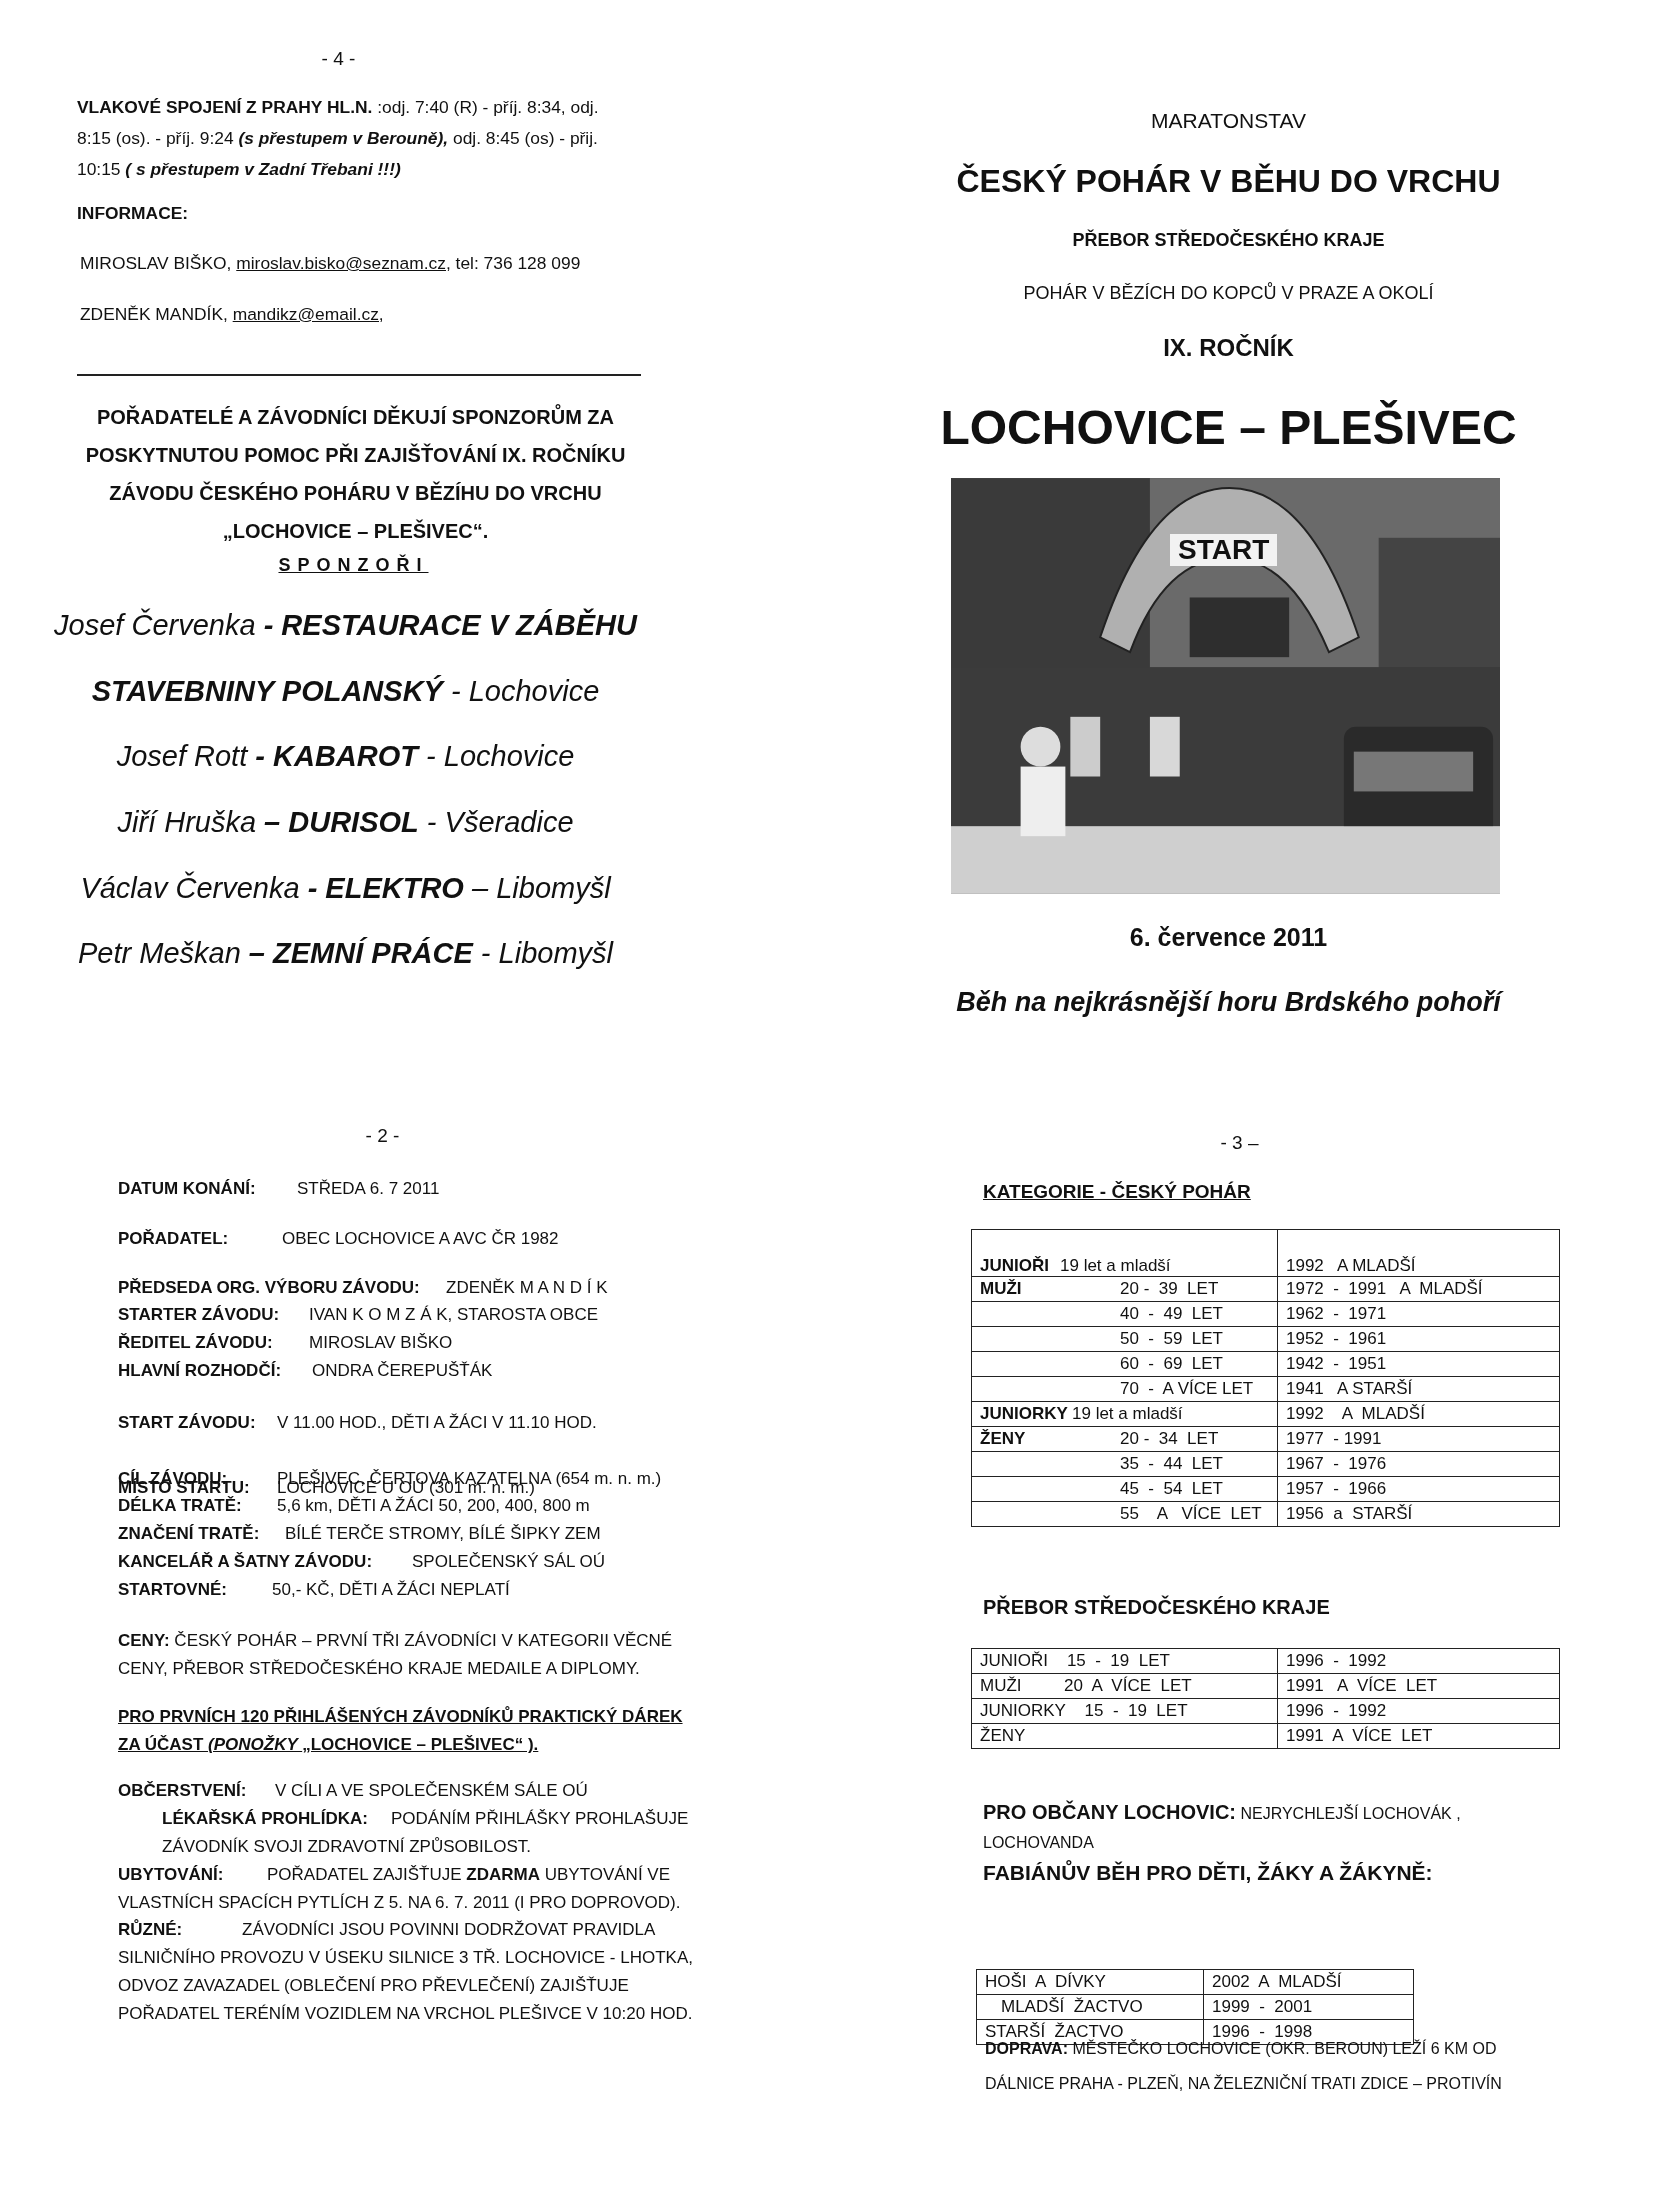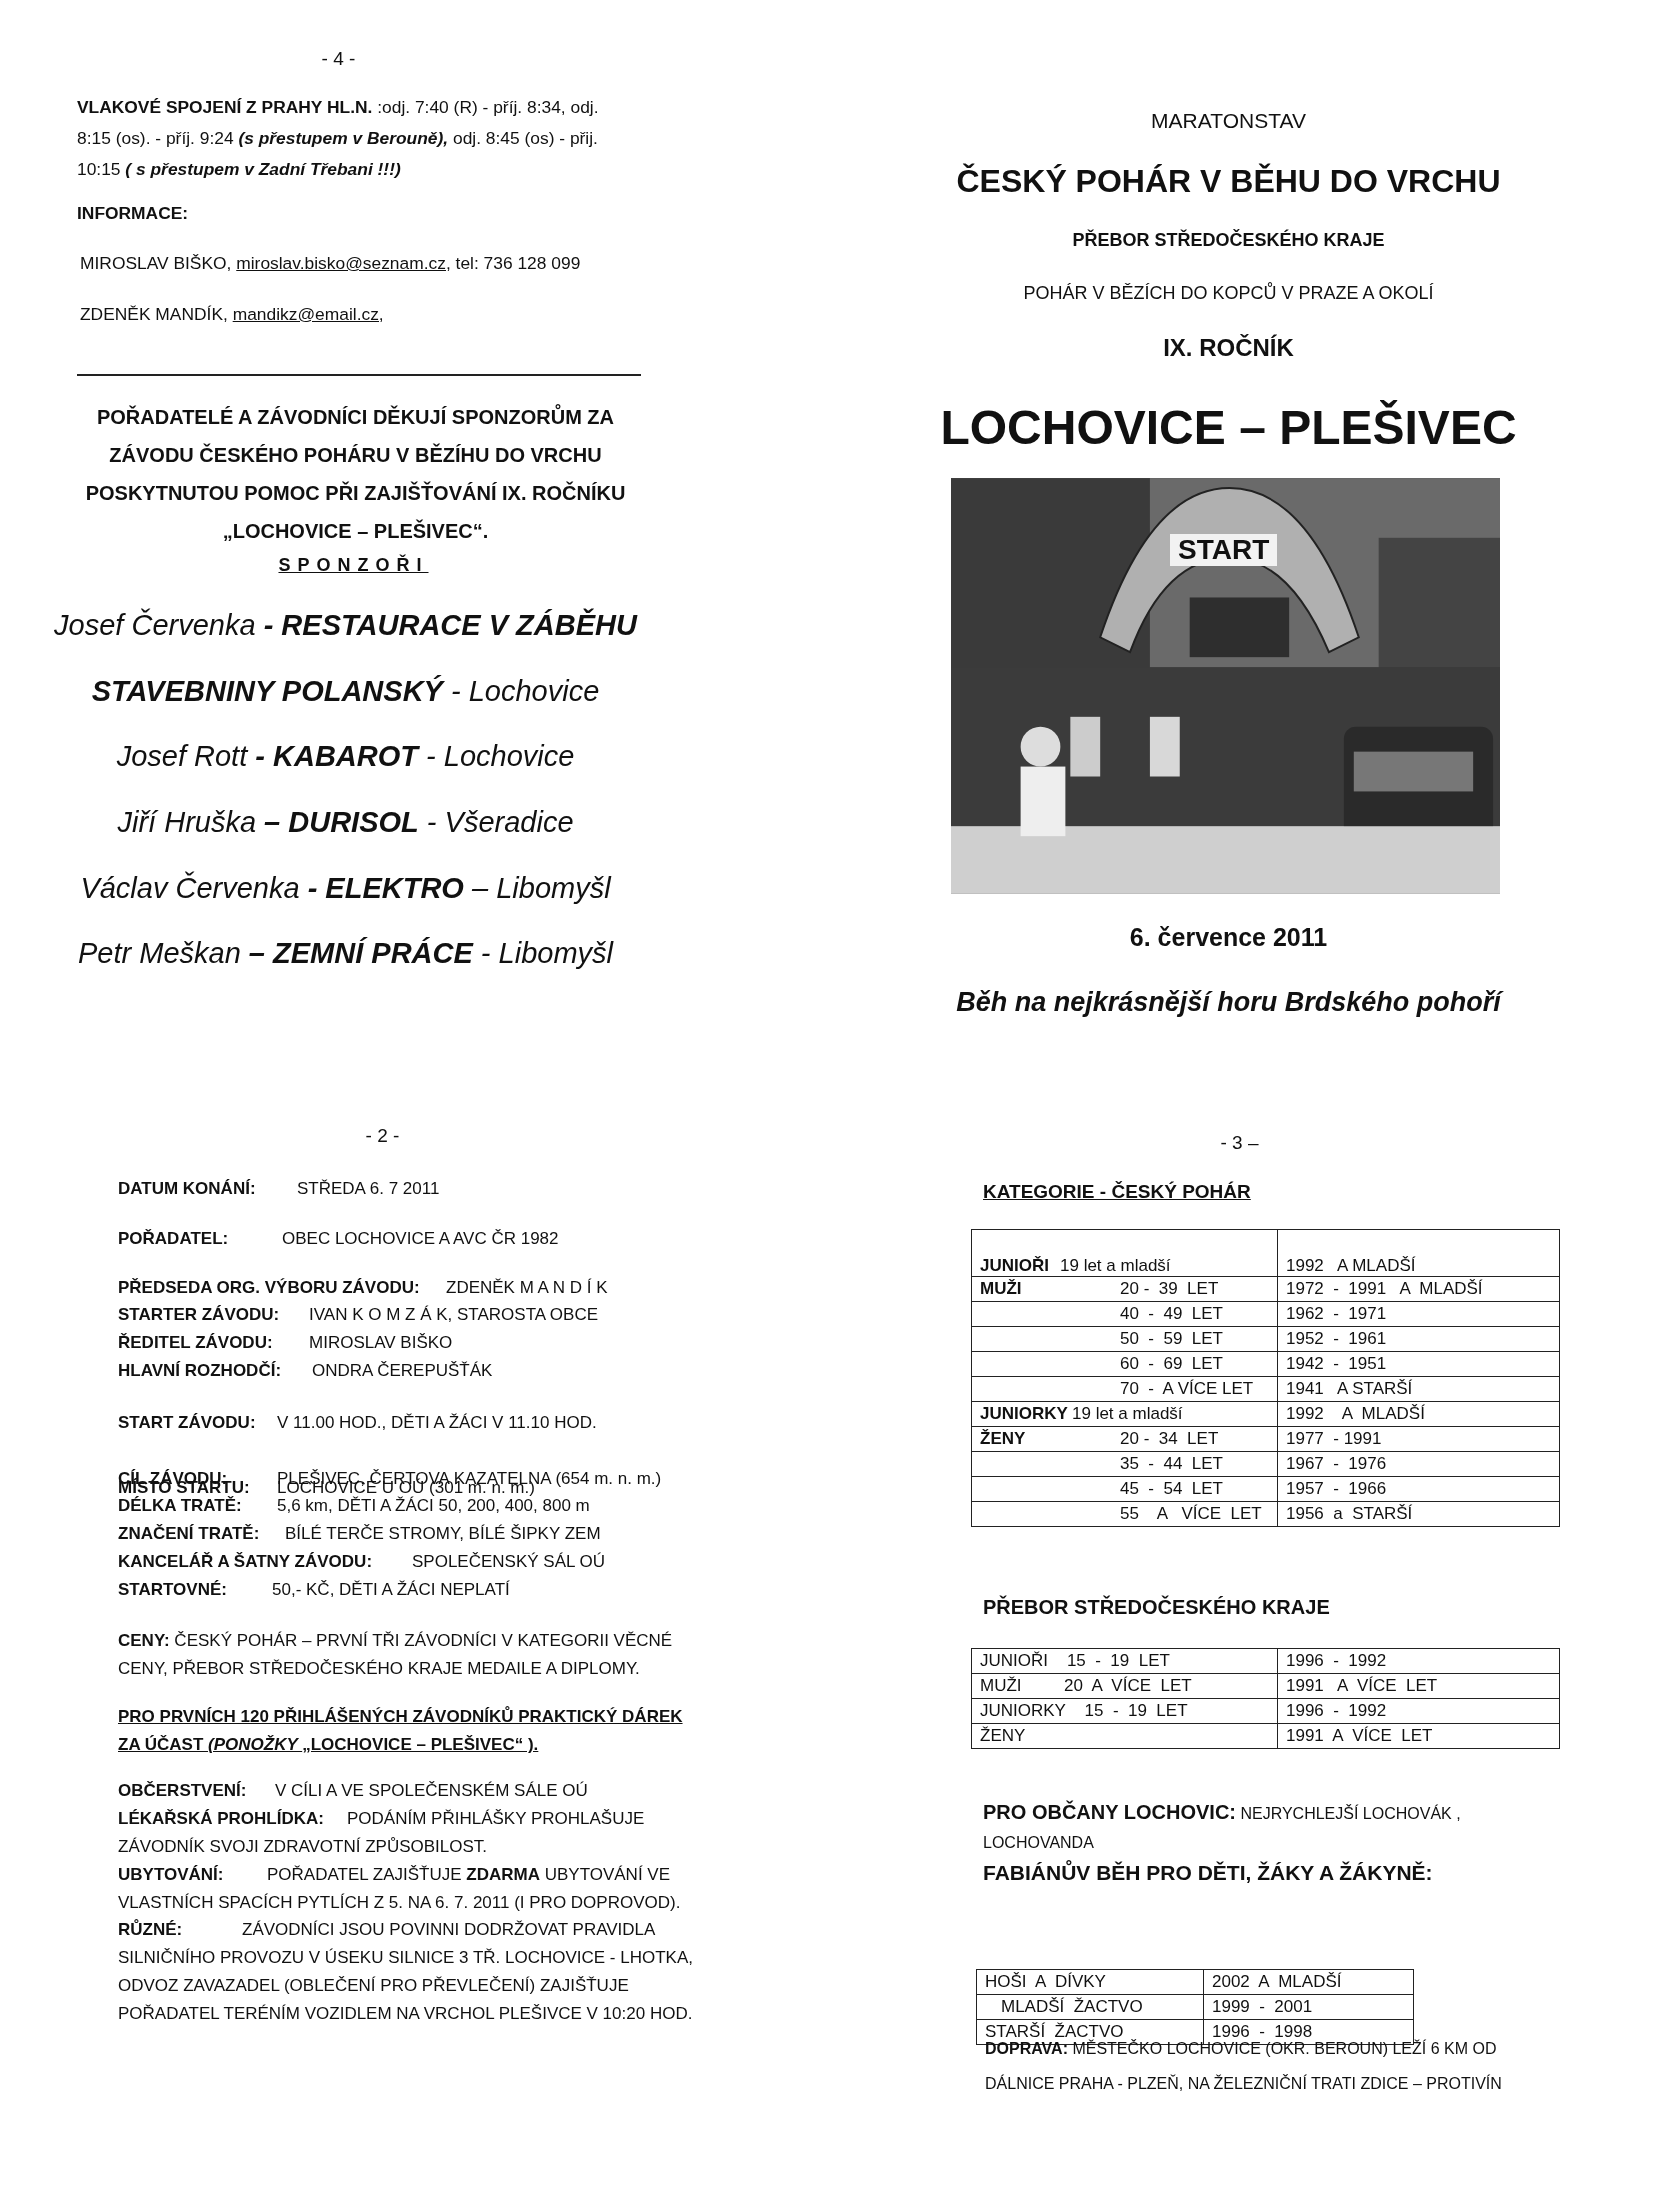--- a/index.html
+++ b/index.html
@@ -57,22 +57,22 @@
   <span>MIROSLAV BIŠKO, </span><a>miroslav.bisko@seznam.cz,</a><span>  tel: 736 128 099</span>
 </div>
 <div class="abs contact" style="top:304px;">
   <span>ZDENĚK MANDÍK, </span><a>mandikz@email.cz,</a>
 </div>
 
 <div class="hr" style="left:77px; top:374px; width:564px;"></div>
 
 <div class="abs" id="thanks">
   <div>POŘADATELÉ A ZÁVODNÍCI DĚKUJÍ SPONZORŮM ZA</div>
+  <div>POSKYTNUTOU POMOC PŘI ZAJIŠŤOVÁNÍ IX. ROČNÍKU</div>
   <div>ZÁVODU  ČESKÉHO POHÁRU V BĚZÍHU DO VRCHU</div>
-  <div>POSKYTNUTOU POMOC PŘI ZAJIŠŤOVÁNÍ IX. ROČNÍKU</div>
   <div>„LOCHOVICE – PLEŠIVEC“.</div>
 </div>
 
 <div class="abs" id="sponsors-title">SPONZOŘI</div>
 
 <div class="abs sponsor" style="top:609px;"><span class="nm">Josef Červenka</span><span> - RESTAURACE V ZÁBĚHU</span></div>
 <div class="abs sponsor" style="top:675px;"><span>STAVEBNINY POLANSKÝ</span><span class="nm"> -  Lochovice</span></div>
 <div class="abs sponsor" style="top:740px;"><span class="nm">Josef  Rott</span><span>  - KABAROT</span><span class="nm"> - Lochovice</span></div>
 <div class="abs sponsor" style="top:806px;"><span class="nm">Jiří  Hruška</span><span>  –  DURISOL</span><span class="nm"> - Všeradice</span></div>
 <div class="abs sponsor" style="top:872px;"><span class="nm">Václav Červenka</span><span> -  ELEKTRO</span><span class="nm">  – Libomyšl</span></div>
@@ -122,21 +122,21 @@
 <div class="abs row2" style="top:1496px;"><span class="lbl" style="width:159px;">DÉLKA TRATĚ:</span><span class="val">5,6 km,  DĚTI A ŽÁCI  50, 200, 400, 800 m</span></div>
 <div class="abs row2" style="top:1524px;"><span class="lbl" style="width:167px;">ZNAČENÍ TRATĚ:</span><span class="val">BÍLÉ TERČE STROMY, BÍLÉ ŠIPKY ZEM</span></div>
 <div class="abs row2" style="top:1552px;"><span class="lbl" style="width:294px;">KANCELÁŘ  A ŠATNY ZÁVODU:</span><span class="val">SPOLEČENSKÝ SÁL  OÚ</span></div>
 <div class="abs row2" style="top:1580px;"><span class="lbl" style="width:154px;">STARTOVNÉ:</span><span class="val">50,- KČ, DĚTI A ŽÁCI NEPLATÍ</span></div>
 
 <div class="abs para2" style="top:1627px;"><span class="b">CENY:</span><span>  ČESKÝ POHÁR – PRVNÍ TŘI ZÁVODNÍCI V KATEGORII VĚCNÉ CENY,  PŘEBOR  STŘEDOČESKÉHO  KRAJE  MEDAILE  A  DIPLOMY.</span></div>
 
 <div class="abs para2 b u" style="top:1703px;"><span>PRO  PRVNÍCH 120 PŘIHLÁŠENÝCH ZÁVODNÍKŮ  PRAKTICKÝ DÁREK ZA  ÚČAST </span><span class="i">(PONOŽKY </span><span>„LOCHOVICE – PLEŠIVEC“ ).</span></div>
 
 <div class="abs para2" style="top:1777px;"><span class="b" style="display:inline-block;width:157px;">OBČERSTVENÍ:</span><span>V CÍLI   A VE    SPOLEČENSKÉM SÁLE   OÚ</span></div>
-<div class="abs para2" style="top:1805px;"><span class="b" style="display:inline-block;width:229px;">LÉKAŘSKÁ PROHLÍDKA:</span><span>PODÁNÍM   PŘIHLÁŠKY PROHLAŠUJE ZÁVODNÍK   SVOJI   ZDRAVOTNÍ   ZPŮSOBILOST.</span></div>
+<div class="abs para2" style="top:1805px;margin-left:44px;"><span class="b" style="display:inline-block;width:229px;">LÉKAŘSKÁ PROHLÍDKA:</span><span>PODÁNÍM   PŘIHLÁŠKY PROHLAŠUJE ZÁVODNÍK   SVOJI   ZDRAVOTNÍ   ZPŮSOBILOST.</span></div>
 <div class="abs para2" style="top:1861px;"><span class="b" style="display:inline-block;width:149px;">UBYTOVÁNÍ:</span><span>POŘADATEL  ZAJIŠŤUJE </span><span class="b">ZDARMA</span><span> UBYTOVÁNÍ VE VLASTNÍCH SPACÍCH PYTLÍCH  Z 5. NA 6. 7. 2011 (I PRO DOPROVOD).</span></div>
 <div class="abs para2" style="top:1916px;"><span class="b" style="display:inline-block;width:124px;">RŮZNÉ:</span><span>ZÁVODNÍCI JSOU POVINNI DODRŽOVAT PRAVIDLA SILNIČNÍHO PROVOZU V ÚSEKU SILNICE 3 TŘ. LOCHOVICE - LHOTKA, ODVOZ ZAVAZADEL (OBLEČENÍ PRO PŘEVLEČENÍ) ZAJIŠŤUJE POŘADATEL TERÉNÍM VOZIDLEM NA VRCHOL PLEŠIVCE V 10:20 HOD.</span></div>
 
 <div class="abs pageno" style="left:1180px; top:1132px;">- 3 –</div>
 
 <div class="abs h3 u" style="left:983px; top:1181px; font-size:19px;">KATEGORIE - ČESKÝ POHÁR</div>
 
 <table class="cat" id="cup-table" style="left:971px; top:1229px; width:589px;">
   <tbody id="cup-body">
       <tr>

